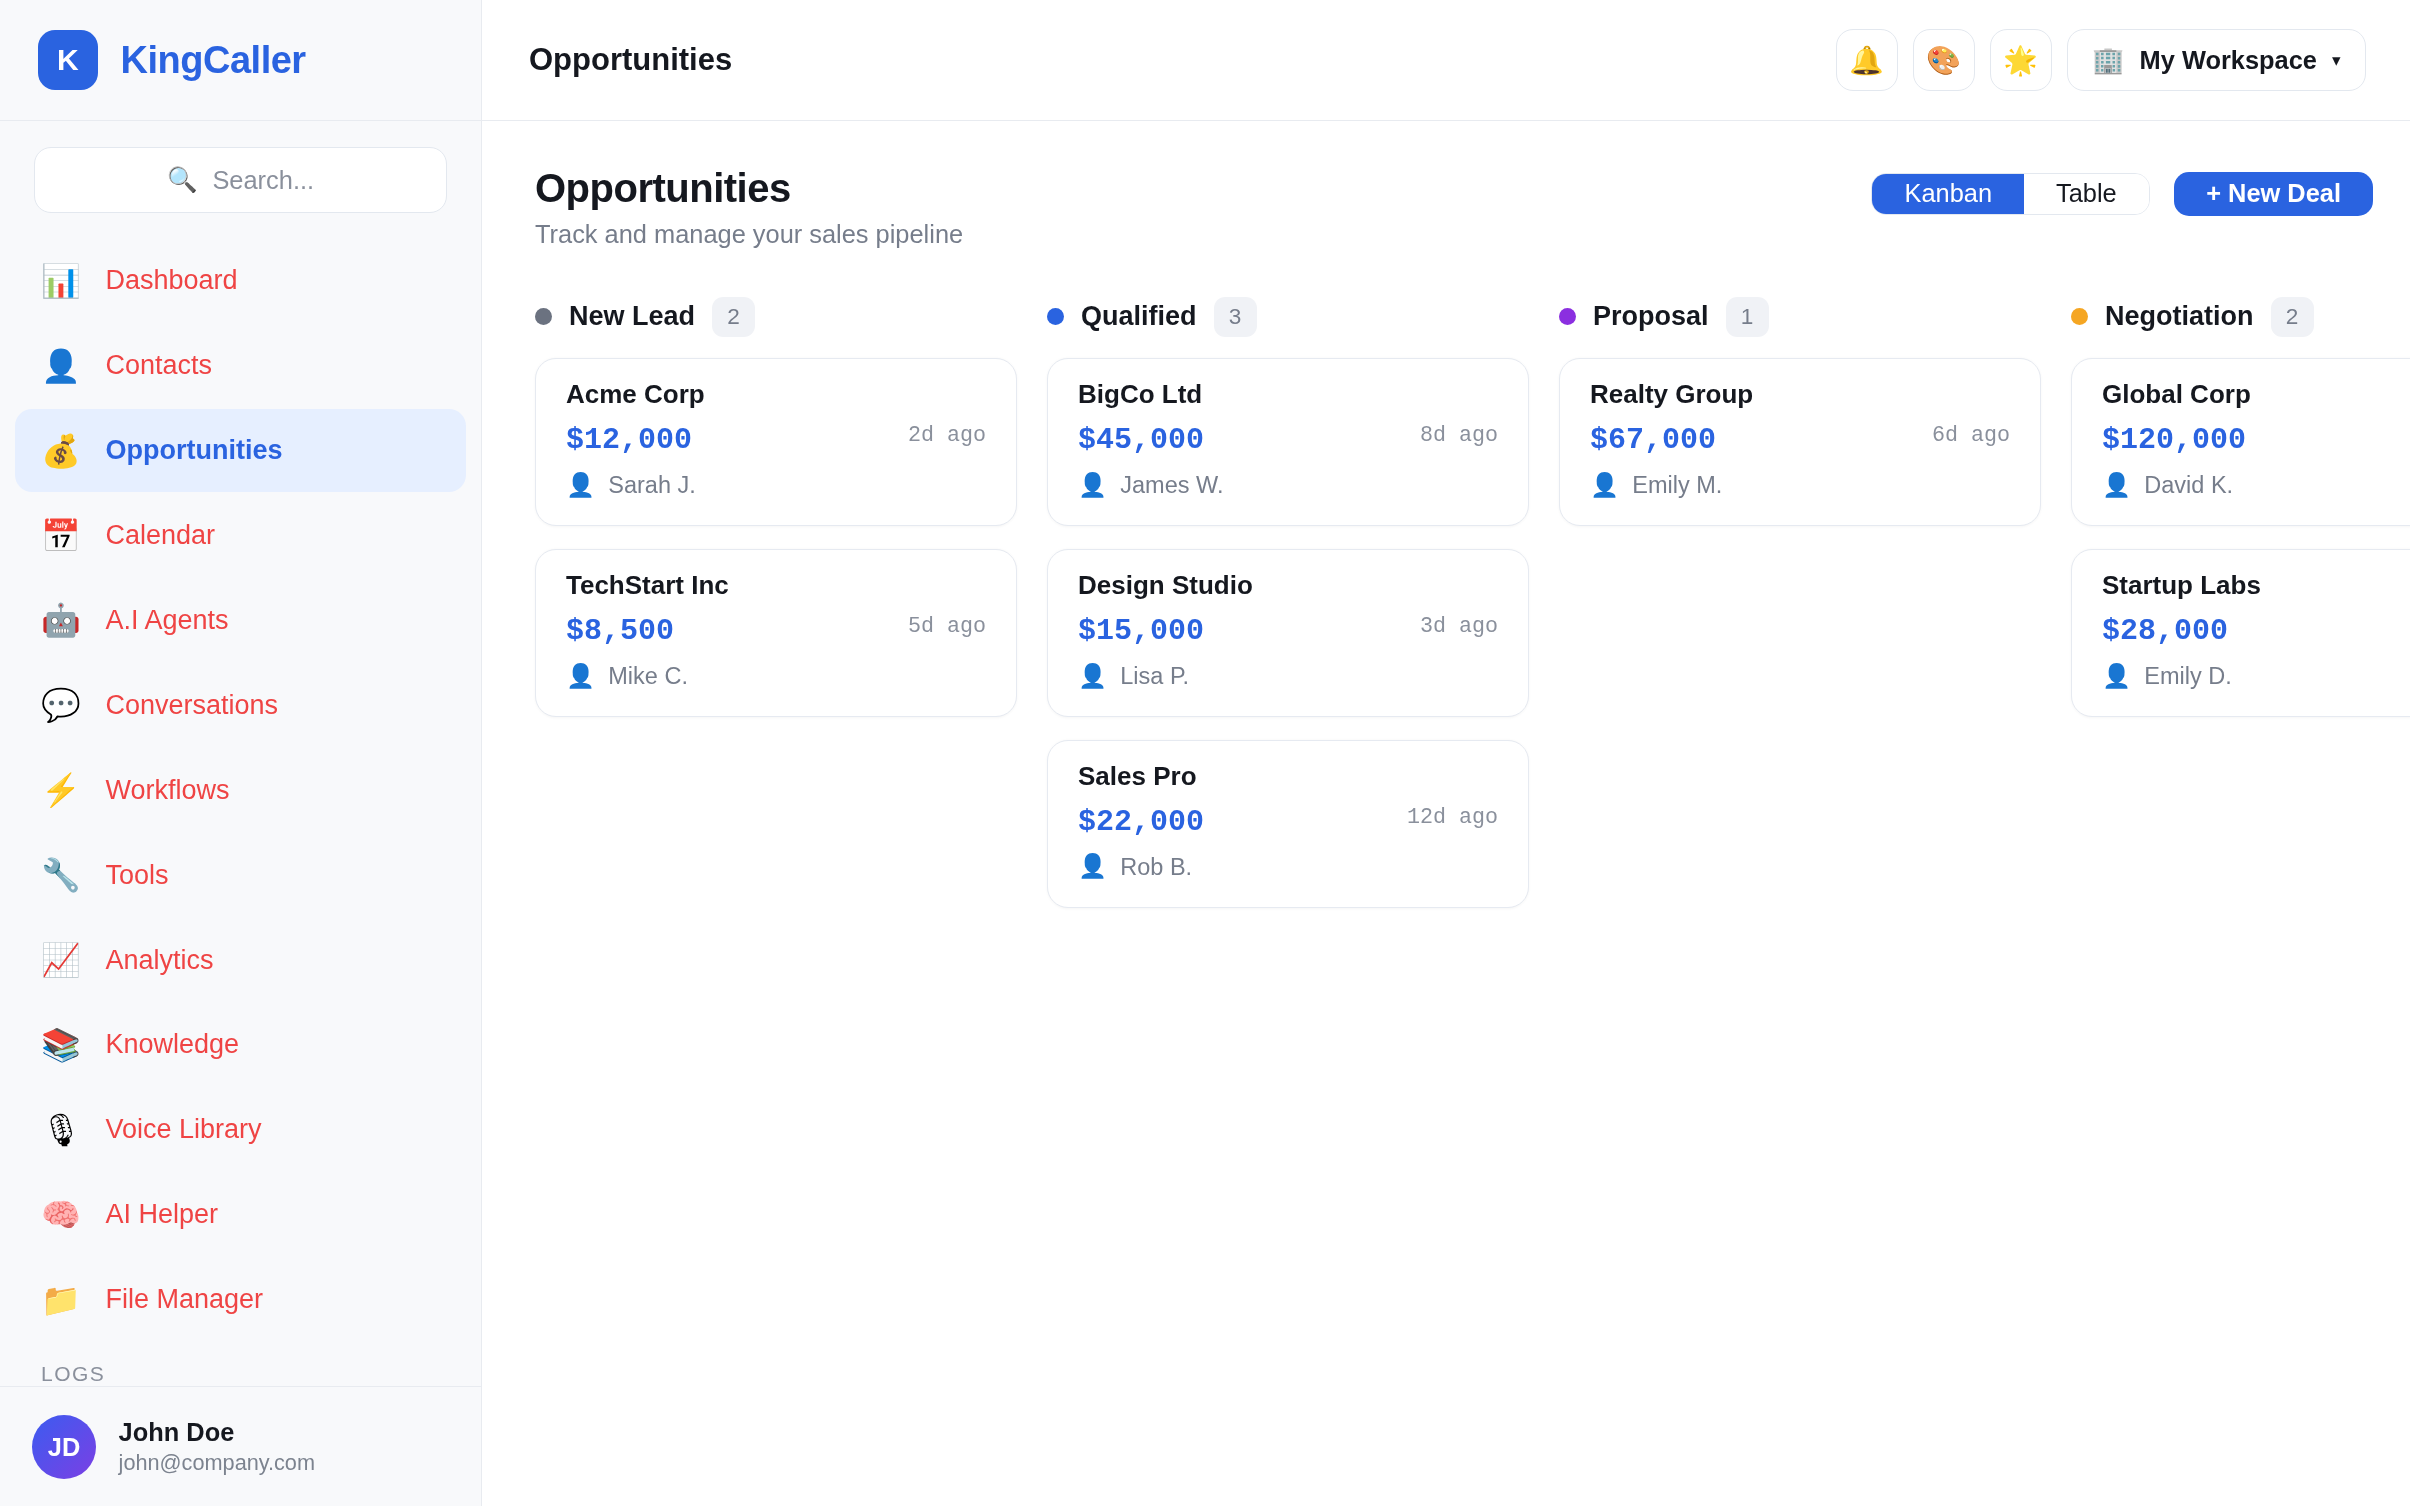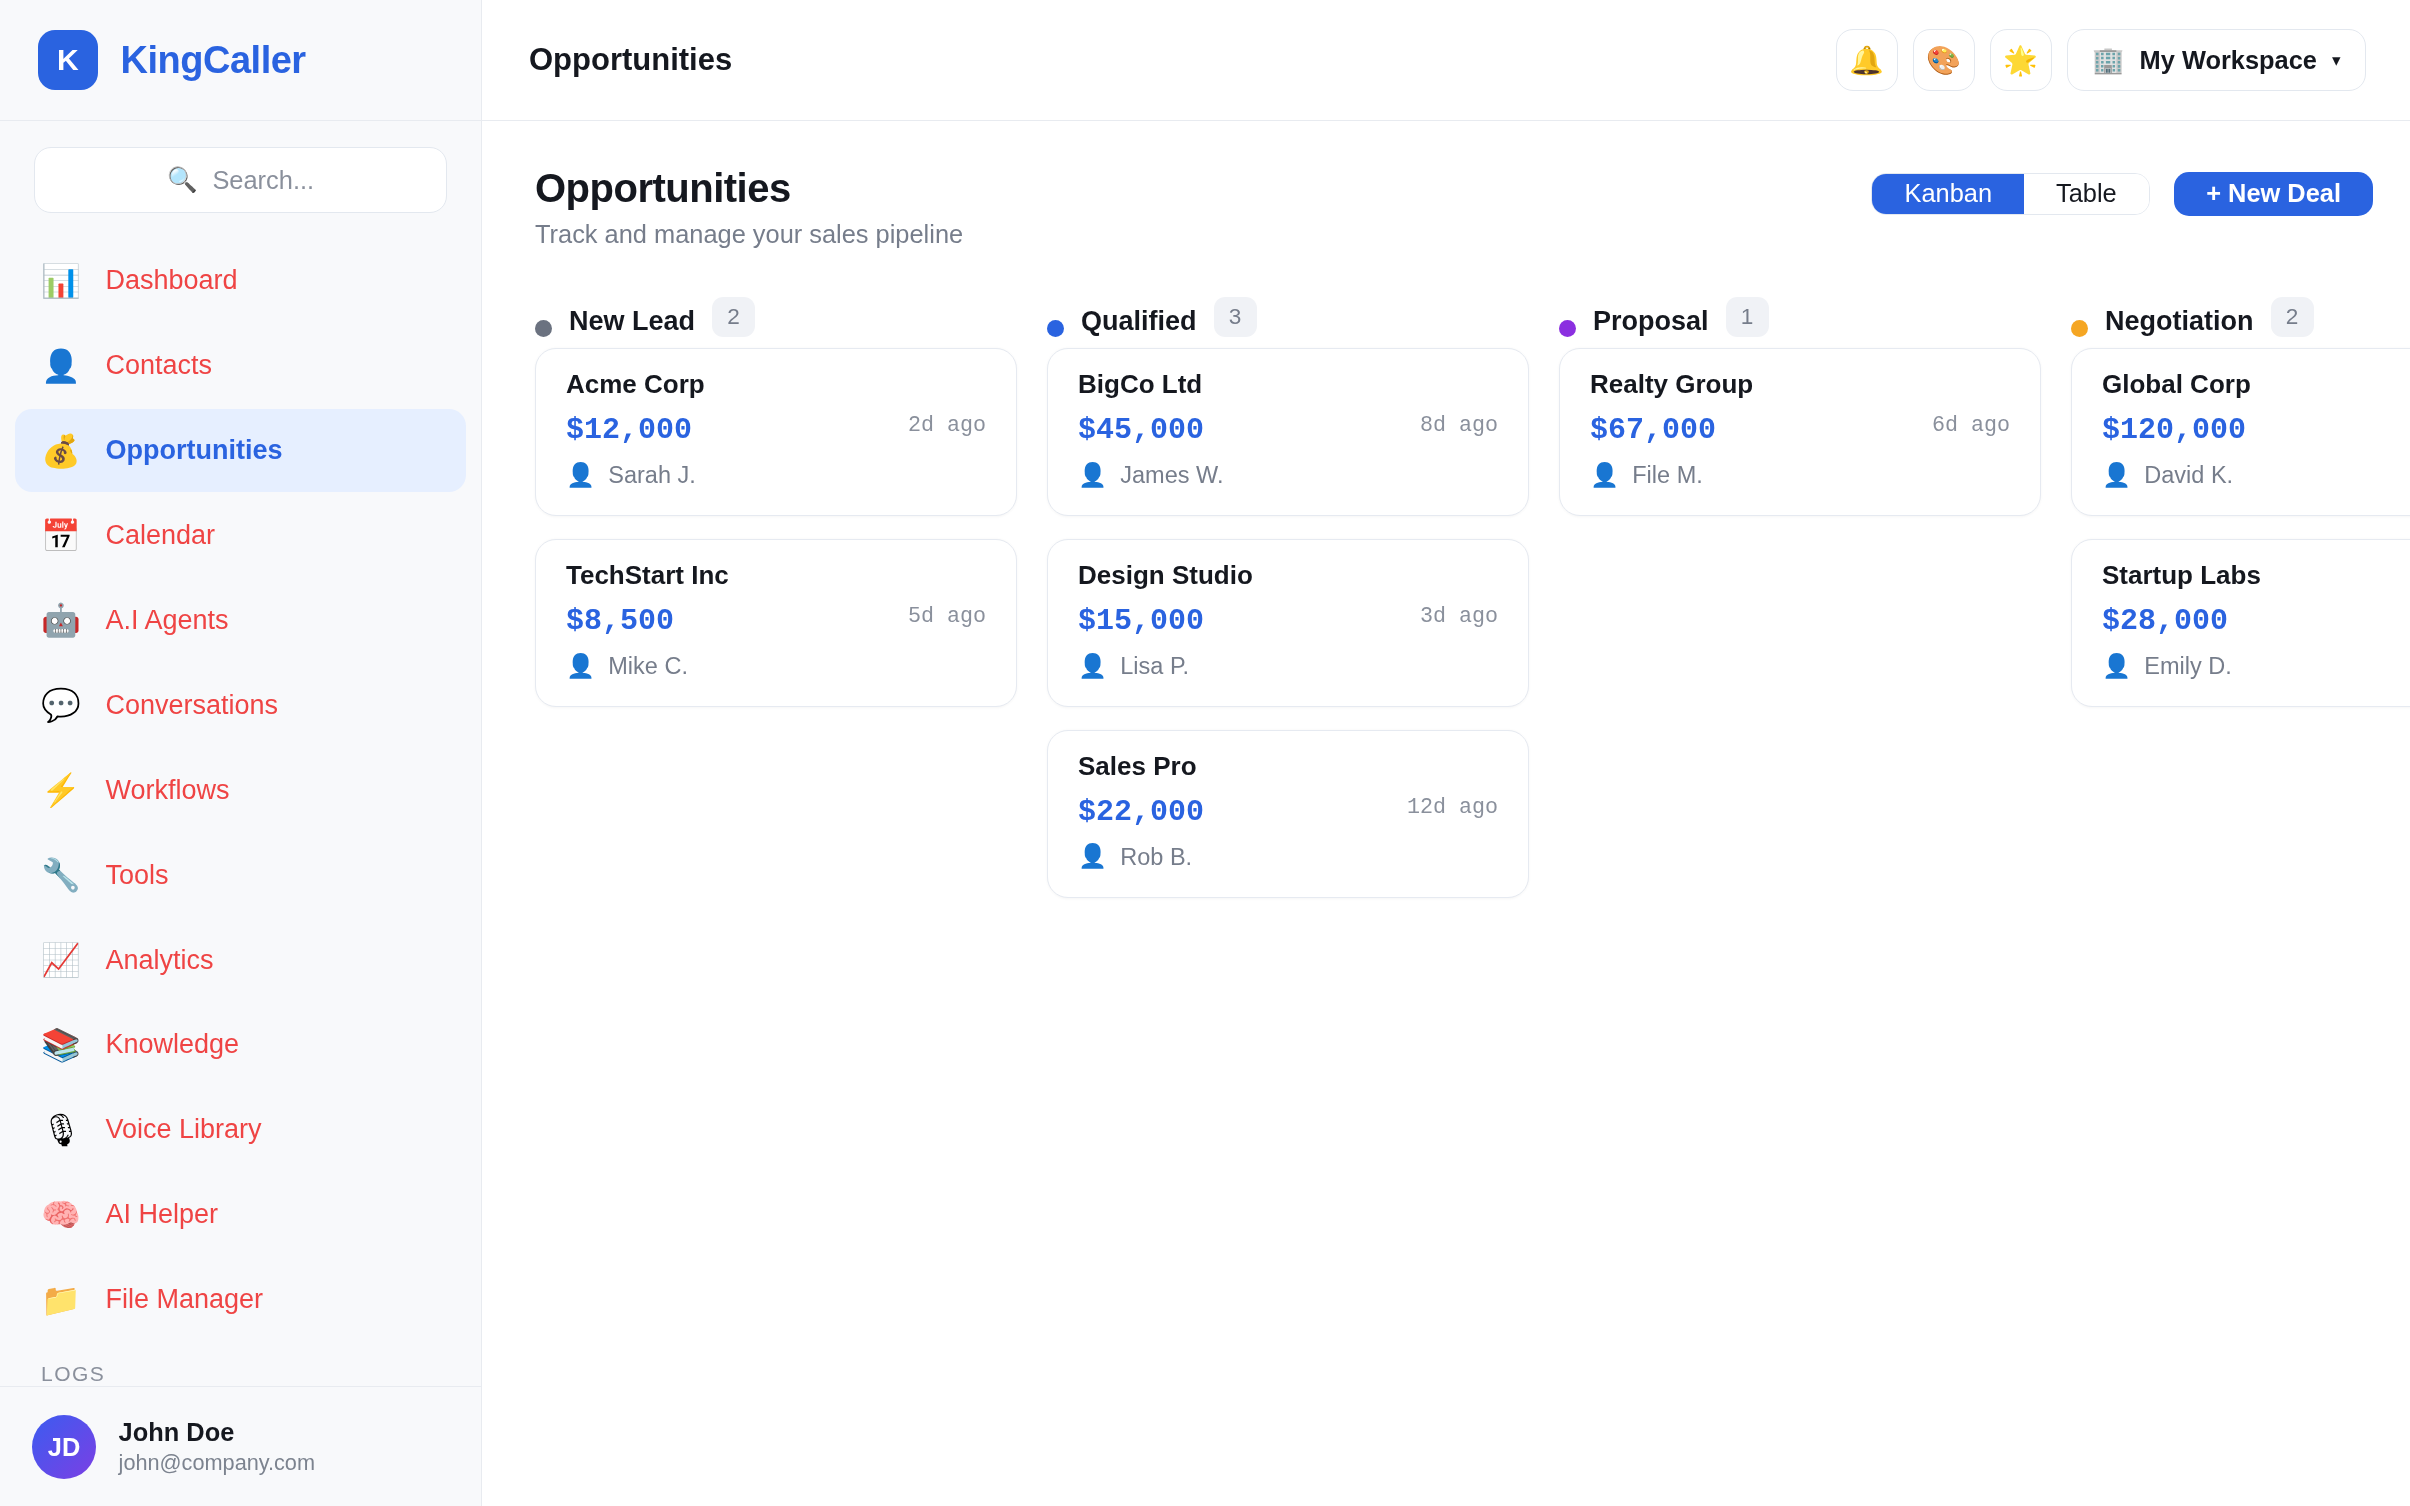--- a/index.html
+++ b/index.html
@@ -206,24 +206,24 @@
   .board {
     display: flex;
     gap: 30px;
     margin-top: 47px;
     align-items: flex-start;
   }
   .column { width: 482px; flex: 0 0 482px; }
 
   .col-head {
     display: flex;
-    align-items: flex-end;
+    align-items: center;
     gap: 17px;
     height: 41px;
-    margin-bottom: 11px;
+    margin-bottom: 21px;
   }
   .col-dot { width: 17px; height: 17px; border-radius: 50%; flex: 0 0 17px; }
   .col-name { font-size: 27px; font-weight: bold; color: #15181f; }
   .col-count {
     min-width: 43px;
     height: 40px;
     padding: 0 13px;
     border-radius: 11.3px;
     background: #f0f2f6;
     color: #767d8b;
@@ -456,21 +456,21 @@
               <span class="col-count">1</span>
             </div>
             <div class="card">
               <div class="card-title">Realty Group</div>
               <div class="card-mid">
                 <span class="card-amount">$67,000</span>
                 <span class="card-age">6d ago</span>
               </div>
               <div class="card-owner">
                 <span class="owner-icon">👤</span>
-                <span>File M.</span>
+                <span>Emily M.</span>
               </div>
             </div>
           </div>
           <div class="column">
             <div class="col-head">
               <span class="col-dot" style="background: rgb(245, 166, 35);"></span>
               <span class="col-name">Negotiation</span>
               <span class="col-count">2</span>
             </div>
             <div class="card">

